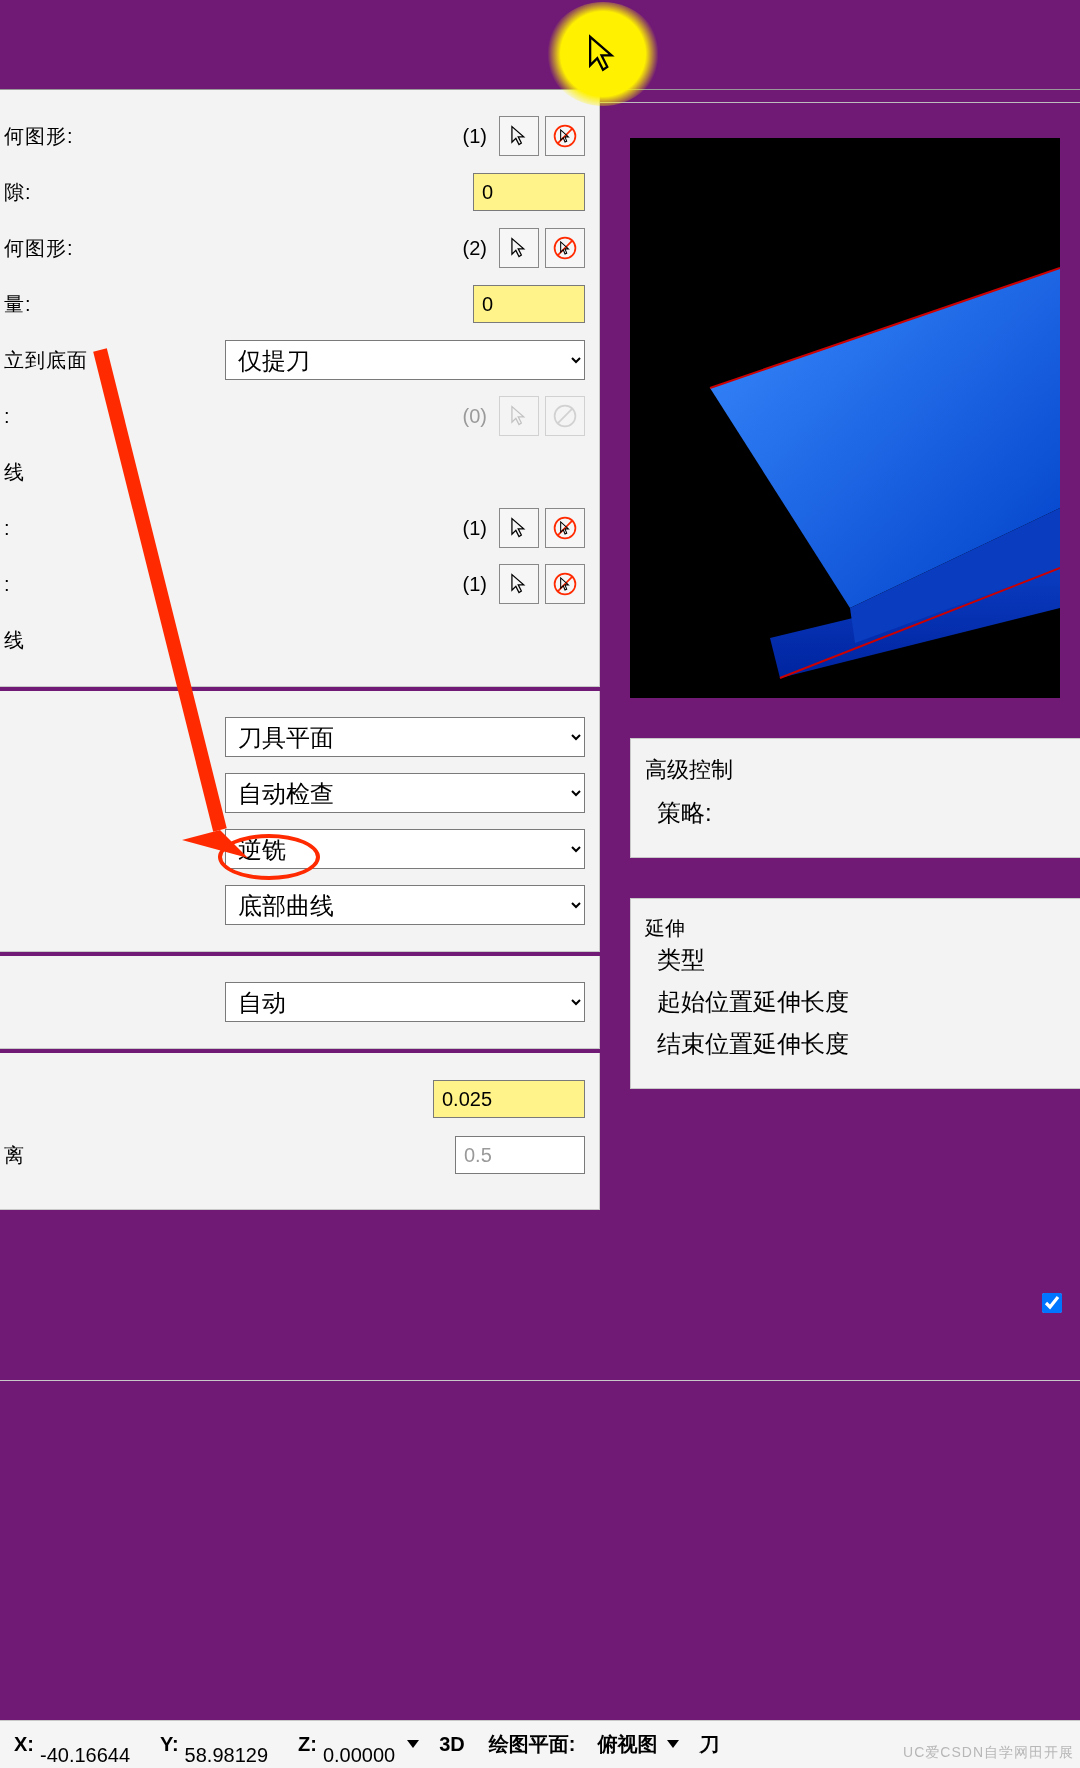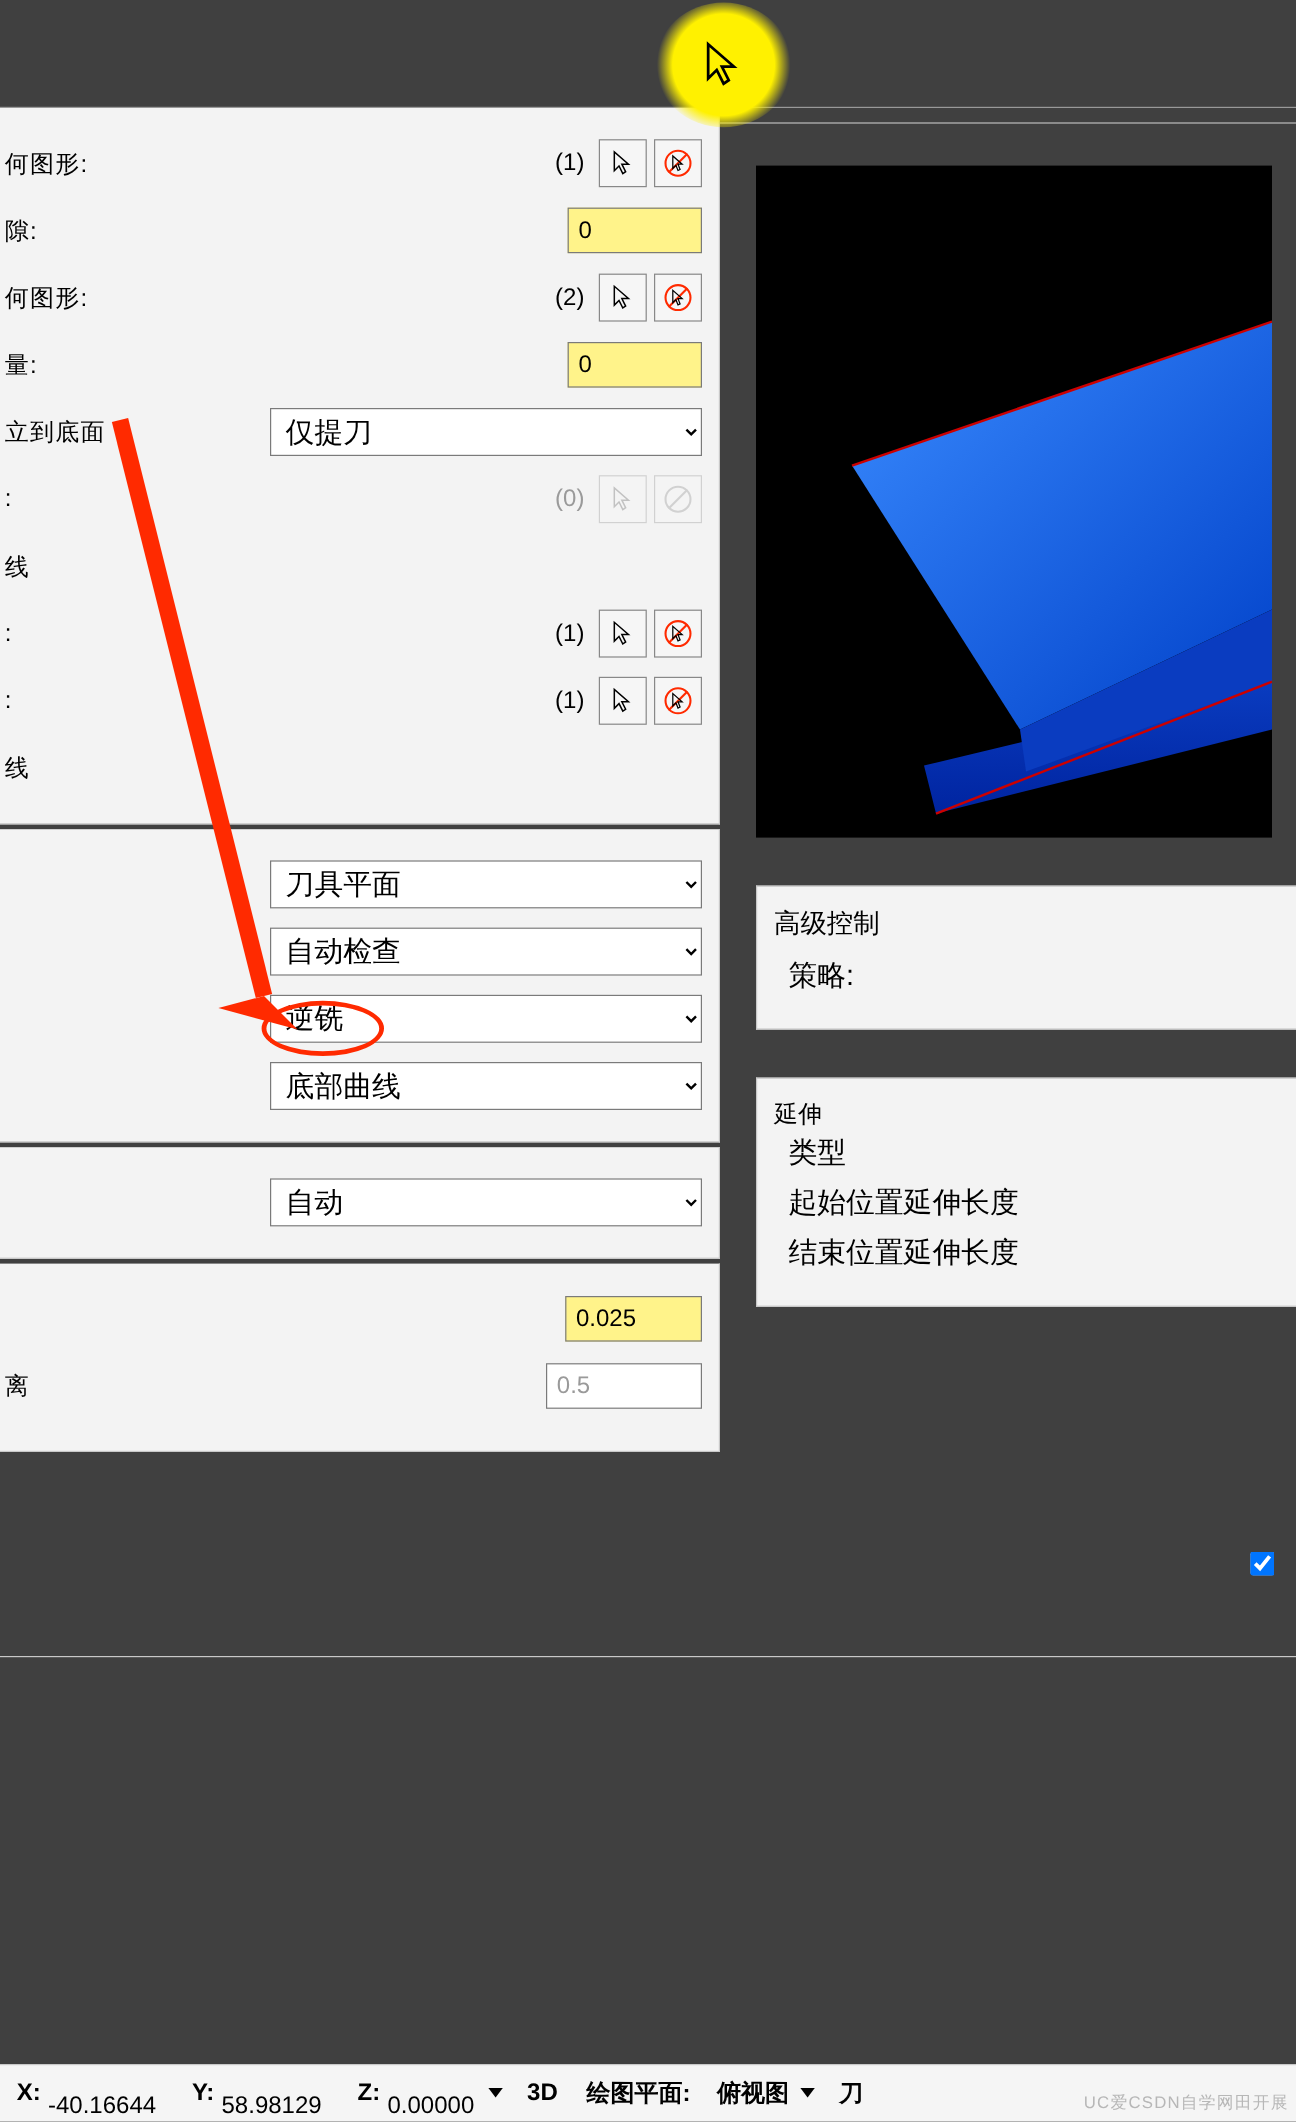--- a/index.html
+++ b/index.html
@@ -1,17 +1,17 @@
 <!DOCTYPE html>
 <html><head>
 <meta charset="utf-8">
 <style>
   * { box-sizing: border-box; font-family: "Microsoft YaHei", sans-serif; }
   html, body { margin: 0; padding: 0; background: #f0f0f0; font-size: 20px; color: #000; }
-  .app { position: relative; width: 1080px; height: 1768px; background: #404040; overflow: hidden; }
+  .app { position: relative; width: 1080px; height: 1768px; background: #701a75; overflow: hidden; }
   .topbar { height: 90px; border-bottom: 1px solid #999; position: relative; }
   .left-col { position: absolute; left: 0; top: 90px; width: 600px; }
   .group { border: 1px solid #c8c8c8; border-left: none; border-top: none; margin: 0 0 4px 0; padding: 18px 14px 18px 0; background: #f3f3f3; }
   .row { display: flex; align-items: center; min-height: 56px; }
   .row .lab { width: 120px; padding-left: 4px; letter-spacing: 1px; white-space: nowrap; overflow: hidden; }
   .row .ctrls { flex: 1; display: flex; justify-content: flex-end; align-items: center; gap: 6px; }
   .count { font-size: 20px; margin-right: 6px; }
   .icon-btn { width: 40px; height: 40px; border: 1px solid #888; background: #f6f6f6; display: flex; align-items: center; justify-content: center; cursor: pointer; }
   .icon-btn.disabled { opacity: 0.45; border-color: #aaa; }
   .cursor-icon svg { width: 22px; height: 22px; }
@@ -204,21 +204,21 @@
         <div class="ctrls" style="justify-content:flex-start; padding-left:110px;">
           <select class="combo"><option>自动</option></select>
         </div>
       </div>
     </div>
 
     <div class="group" style="padding-bottom:26px;">
       <div class="row">
         <div class="lab"></div>
         <div class="ctrls">
-          <input class="num yellow" style="width: 114px;" value="0.025">
+          <input class="num yellow" style="width: 152px;" value="0.025">
         </div>
       </div>
       <div class="row">
         <div class="lab">离</div>
         <div class="ctrls">
           <input class="num" style="width: 130px;" disabled="" value="0.5">
         </div>
       </div>
     </div>
 

